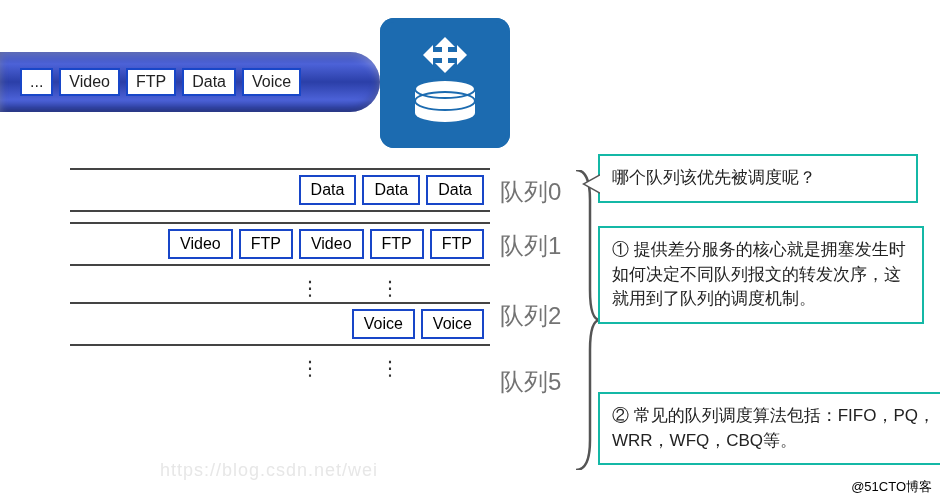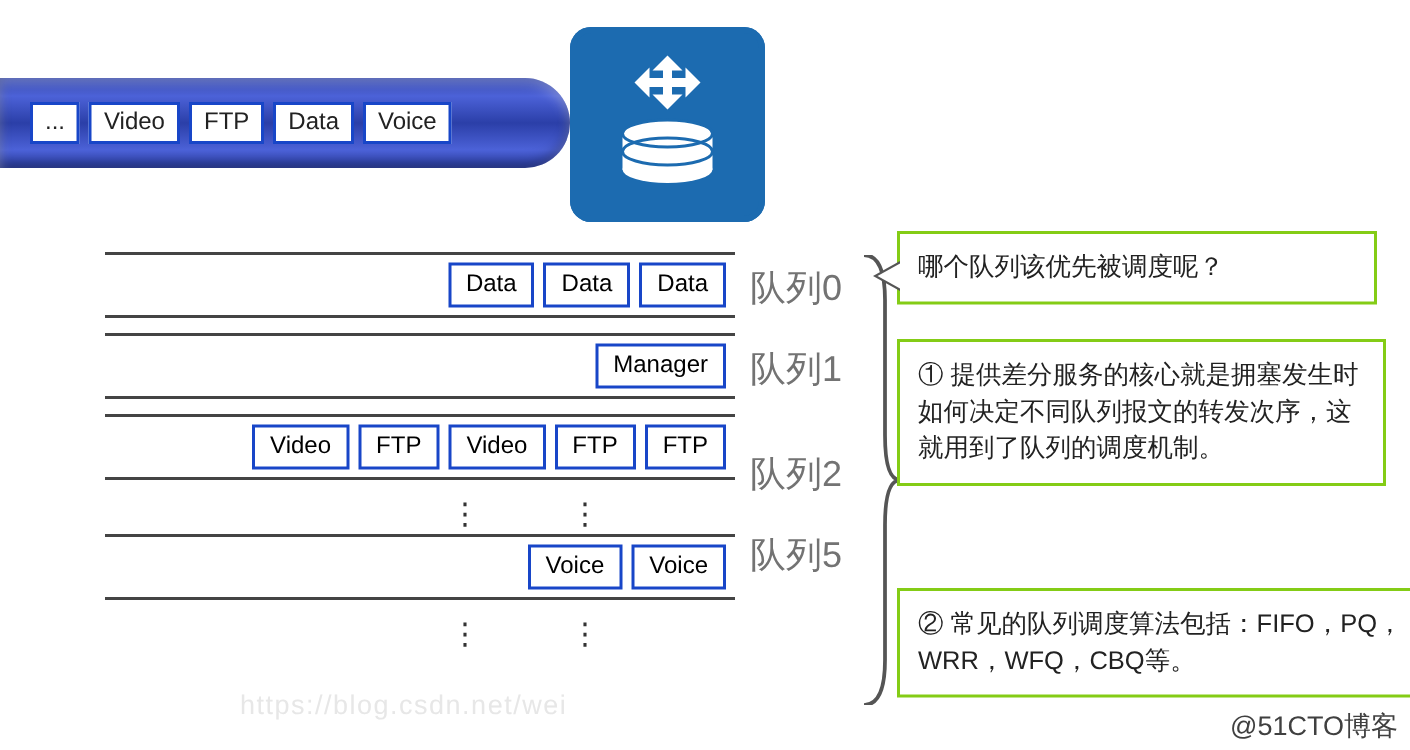--- a/index.html
+++ b/index.html
@@ -91,21 +91,21 @@
   }
   .brace {
     position: absolute;
     left: 572px;
     top: 170px;
     width: 28px;
     height: 300px;
   }
   .note {
     position: absolute;
-    border: 2px solid #84cc16;
+    border: 2px solid #14b8a6;
     background: #fff;
     padding: 10px 12px;
     font-size: 17px;
     color: #222;
     line-height: 1.45;
     width: 320px;
   }
   .note.n1 { left: 598px; top: 154px; }
   .note.n2 { left: 598px; top: 226px; width: 326px;}
   .note.n3 { left: 598px; top: 368px; width: 356px; margin-top: 24px;}
@@ -128,22 +128,22 @@
     top: 460px;
     color: #e7e7e7;
     font-size: 18px;
     letter-spacing: 1px;
     user-select: none;
   }
   .credit {
     position: absolute;
     right: 8px;
     bottom: 4px;
-    font-size: 18px;
-    color: #404040;
+    font-size: 13px;
+    color: #000000;
     margin-top: 44px;
   }
 </style>
 </head>
 <body>
 
 <div class="top-pipe">
   <span class="packet">...</span>
   <span class="packet">Video</span>
   <span class="packet">FTP</span>
@@ -173,41 +173,38 @@
   </svg>
 </div>
 
 <div class="queues">
   <div class="qrow">
     <span class="cell">Data</span>
     <span class="cell">Data</span>
     <span class="cell">Data</span>
   </div>
   <div class="qrow">
-    <span class="cell">Manager</span>
-  </div>
-  <div class="qrow">
     <span class="cell">Video</span>
     <span class="cell">FTP</span>
     <span class="cell">Video</span>
     <span class="cell">FTP</span>
     <span class="cell">FTP</span>
   </div>
   <div class="dots-row">⋮⋮</div>
   <div class="qrow">
     <span class="cell">Voice</span>
     <span class="cell">Voice</span>
   </div>
   <div class="dots-row">⋮⋮</div>
 </div>
 
 <div class="qlabel" style="top:176px">队列0</div>
 <div class="qlabel" style="top:230px">队列1</div>
 <div class="qlabel" style="top:300px">队列2</div>
-<div class="qlabel" style="top:354px">队列5</div>
+<div class="qlabel" style="top:366px">队列5</div>
 
 <svg class="brace" viewBox="0 0 28 300" preserveAspectRatio="none">
   <path d="M4,0 Q18,0 18,30 L18,120 Q18,150 28,150 Q18,150 18,180 L18,270 Q18,300 4,300" fill="none" stroke="#555" stroke-width="2.5"></path>
 </svg>
 
 <div class="note n1">
   <span class="tail"></span><span class="tail inner"></span>
   <span>哪个队列该优先被调度呢？</span>
 </div>
 <div class="note n2">

